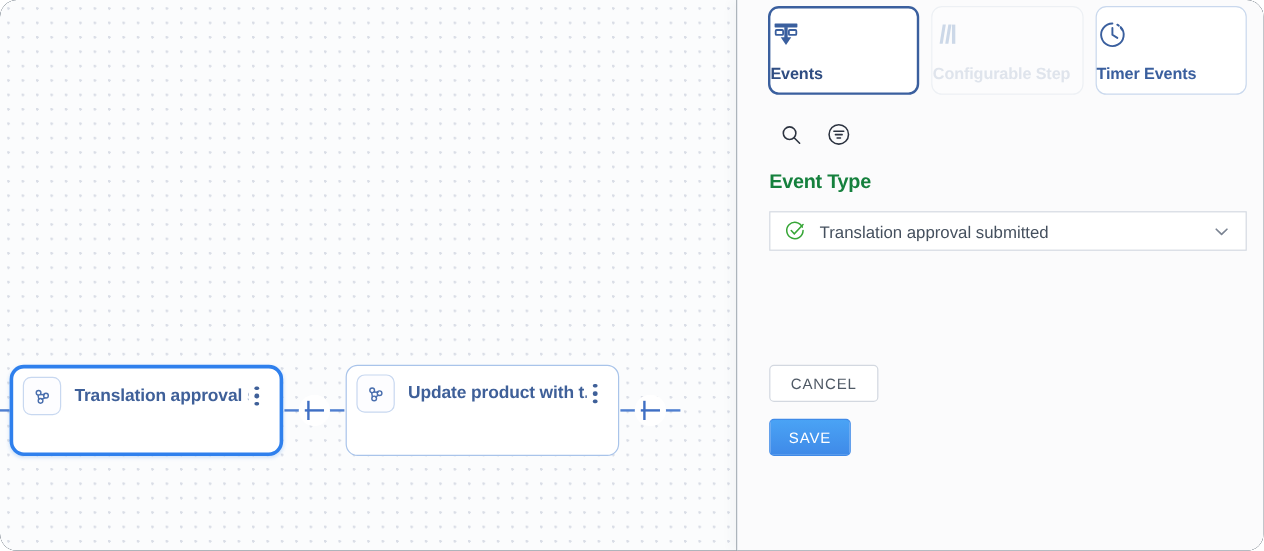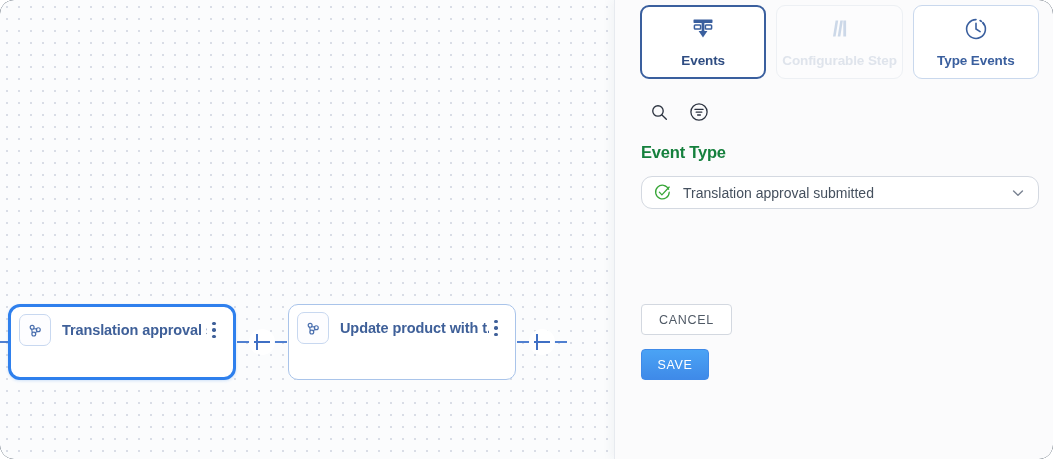--- a/index.html
+++ b/index.html
@@ -180,21 +180,21 @@
     padding: 5px 14px 0 25px;
   }
   .tab {
     width: 129px;
     height: 74px;
     border-radius: 9px;
     background: #ffffff;
     box-sizing: border-box;
     display: flex;
     flex-direction: column;
-    align-items: center;
+    align-items: flex-start;
     justify-content: center;
     gap: 7px;
   }
   .tab-label {
     font-size: 13.5px;
     font-weight: bold;
     letter-spacing: -0.1px;
   }
   .tab.active {
     border: 2.5px solid #3a5f9e;
@@ -233,21 +233,21 @@
     font-weight: bold;
     color: #15803d;
     letter-spacing: -0.2px;
   }
 
   .select {
     margin: 14px 14px 0 26px;
     height: 33px;
     background: #ffffff;
     border: 1px solid #d4d9e1;
-    border-radius: 11px;
+    border-radius: 0;
     display: flex;
     align-items: center;
     padding: 0 12px 0 12px;
     box-sizing: border-box;
   }
   .select-icon { flex: none; display: flex; align-items: center; }
   .select-value {
     margin-left: 12px;
     font-size: 14px;
     color: #45505e;
@@ -388,21 +388,21 @@
 
       <div class="tab plain">
         <span>
           <svg width="26" height="26" viewBox="0 0 26 26" fill="none" stroke="#3a5f9e" stroke-width="1.6" stroke-linecap="round">
             <path d="M13 3.6 a9.4 9.4 0 1 0 6.9 3.0"></path>
             <path d="M16.2 4.1"></path>
             <path d="M20.9 8.6 a9.4 9.4 0 0 0 -5.6 -4.8" stroke-dasharray="1.6 2.4"></path>
             <path d="M13 7.4 L13 13 L17.1 15.6"></path>
           </svg>
         </span>
-        <span class="tab-label">Type Events</span>
+        <span class="tab-label">Timer Events</span>
       </div>
 
     </div>
 
     <div class="toolrow">
       <span class="tool-btn">
         <svg width="19" height="19" viewBox="0 0 20 20" fill="none" stroke="#2c3340" stroke-width="1.4" stroke-linecap="round">
           <circle cx="8.4" cy="8.4" r="5.5"></circle>
           <path d="M12.6 12.6 L17.2 17.2"></path>
         </svg>

